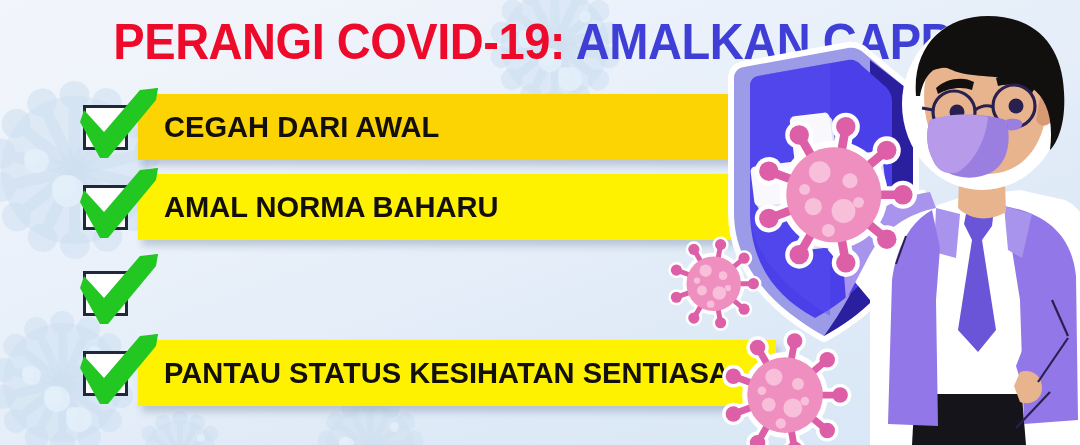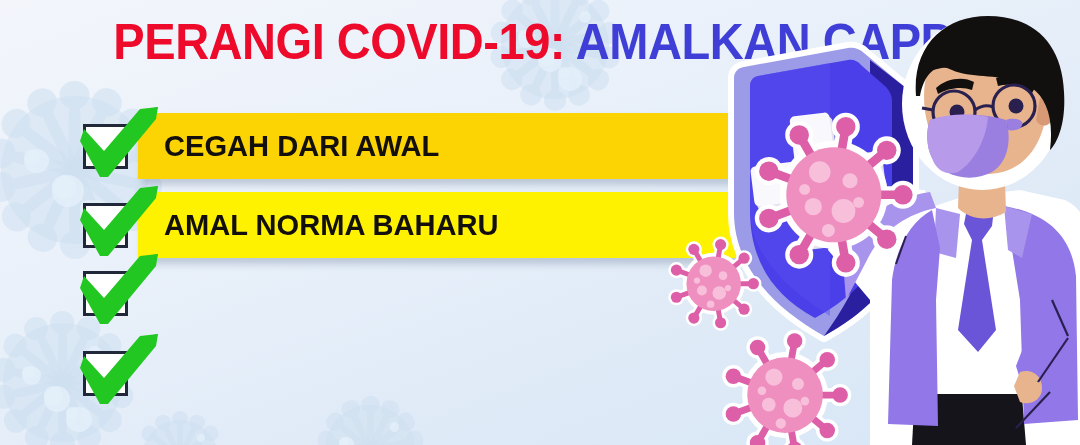--- a/index.html
+++ b/index.html
@@ -273,48 +273,51 @@
         <div class="dot" style="width: 8.4px; height: 8.4px; left: 76.8px; top: 36px;"></div>
       </div>
     </div>
 
   <div class="title">
     <span class="red">PERANGI COVID-19:</span>
     <span class="blue">AMALKAN CAPP-</span>
   </div>
 
   <div id="checklist">
-      <div class="row" style="top: 113px; width: 800px;">
+      <div class="row" style="top: 94px; width: 800px;">
         <div class="bar" style="width: 608px; background: rgb(252, 211, 3);">
           <span class="bar-label">CEGAH DARI AWAL</span>
         </div>
         <div class="checkbox" style="border-color: rgb(33, 40, 58); background: rgb(255, 255, 255);"></div>
         <svg class="check-svg" viewBox="0 0 84 76">
           <path d="M2 34 L6 22 L26 44 L62 2 L80 0 L78 12 L30 70 L22 70 Z" fill="#22c722"></path>
           <path d="M60 4 L80 0 L74 14 Z" fill="#22c722"></path>
         </svg>
       </div>
-      <div class="row" style="top: 192px; width: 800px;">
+      <div class="row" style="top: 174px; width: 800px;">
         <div class="bar" style="width: 608px; background: rgb(255, 242, 0);">
           <span class="bar-label">AMAL NORMA BAHARU</span>
         </div>
         <div class="checkbox" style="border-color: rgb(33, 40, 58); background: rgb(255, 255, 255);"></div>
         <svg class="check-svg" viewBox="0 0 84 76">
           <path d="M2 34 L6 22 L26 44 L62 2 L80 0 L78 12 L30 70 L22 70 Z" fill="#22c722"></path>
           <path d="M60 4 L80 0 L74 14 Z" fill="#22c722"></path>
         </svg>
       </div>
       <div class="row" style="top: 260px; width: 800px;">
         <div class="checkbox" style="border-color: rgb(33, 40, 58); background: rgb(255, 255, 255);"></div>
         <svg class="check-svg" viewBox="0 0 84 76">
           <path d="M2 34 L6 22 L26 44 L62 2 L80 0 L78 12 L30 70 L22 70 Z" fill="#22c722"></path>
           <path d="M60 4 L80 0 L74 14 Z" fill="#22c722"></path>
         </svg>
       </div>
       <div class="row" style="top: 340px; width: 800px;">
+        <div class="bar" style="width: 638px; background: rgb(255, 242, 0);">
+          <span class="bar-label">PANTAU STATUS KESIHATAN SENTIASA</span>
+        </div>
         <div class="checkbox" style="border-color: rgb(33, 40, 58); background: rgb(255, 255, 255);"></div>
         <svg class="check-svg" viewBox="0 0 84 76">
           <path d="M2 34 L6 22 L26 44 L62 2 L80 0 L78 12 L30 70 L22 70 Z" fill="#22c722"></path>
           <path d="M60 4 L80 0 L74 14 Z" fill="#22c722"></path>
         </svg>
       </div>
     </div>
 
   <div class="illus">
     <svg width="360" height="445" viewBox="0 0 360 445" xmlns="http://www.w3.org/2000/svg">

